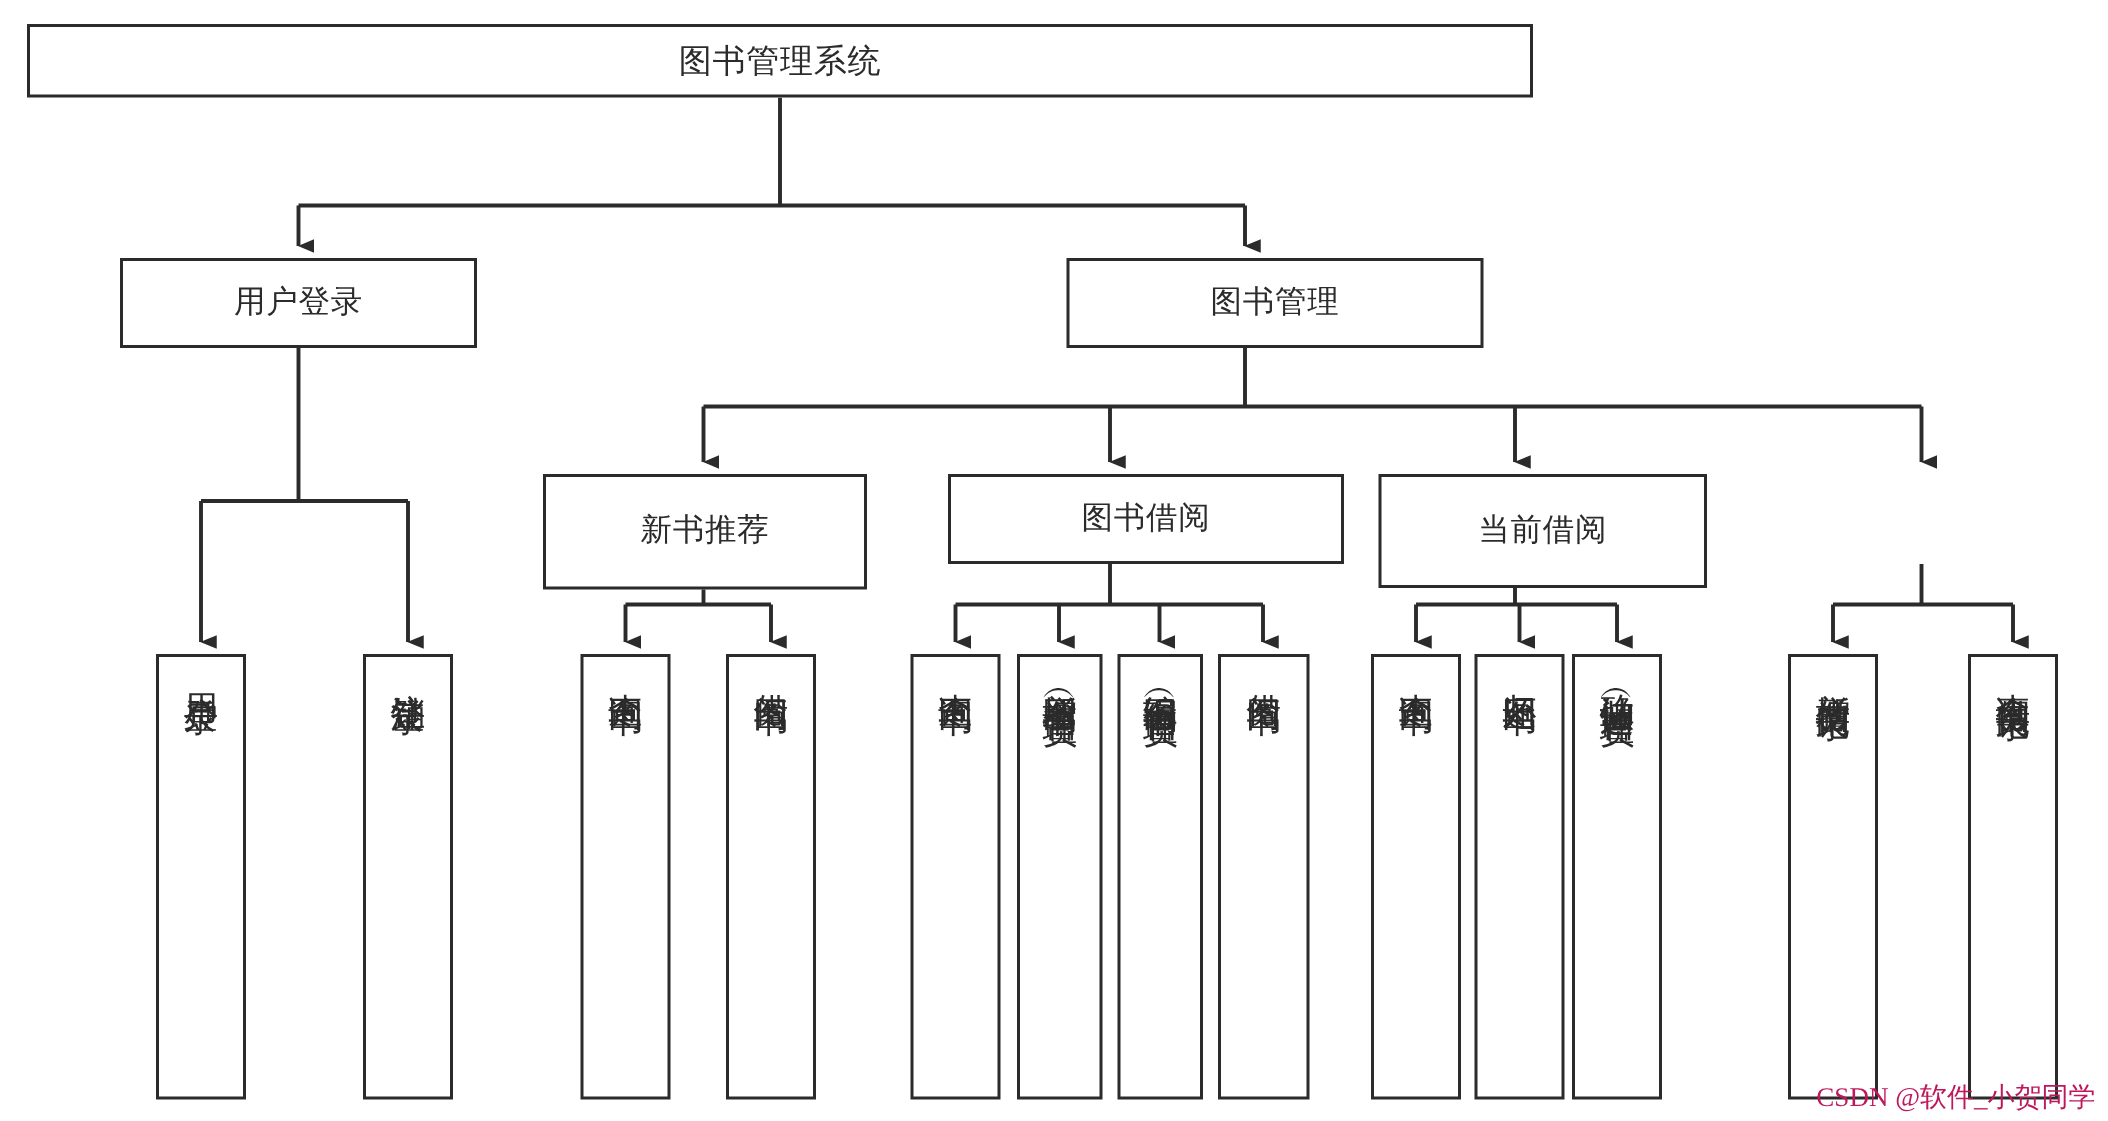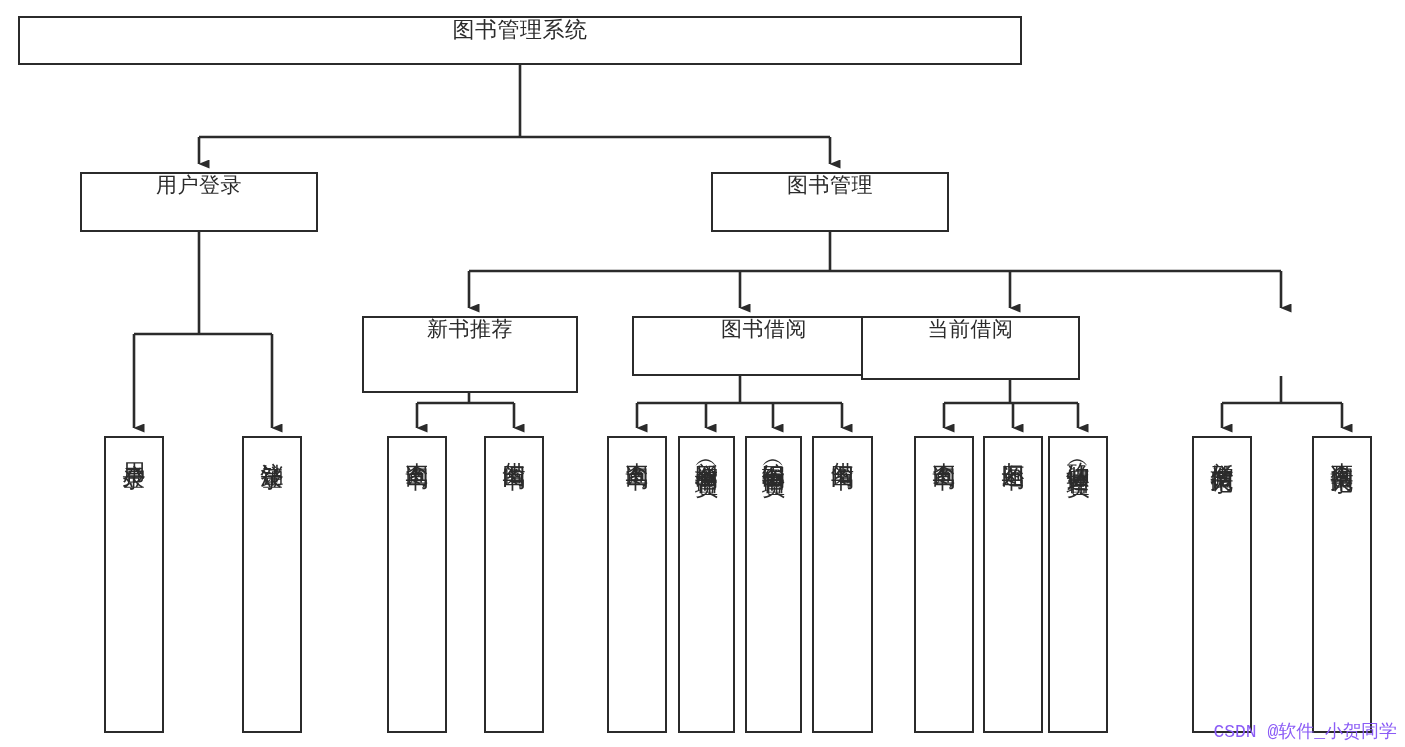--- a/index.html
+++ b/index.html
@@ -25,20 +25,21 @@
     width: 1405px;
     height: 747px;
     pointer-events: none;
   }
   .node {
     position: absolute;
     box-sizing: border-box;
     background: #ffffff;
     border: 2.5px solid #2b2b2b;
     display: flex;
+    align-items: center;
     justify-content: center;
     z-index: 2;
   }
   .node-label {
     color: #2b2b2b;
     line-height: 1.08;
     white-space: nowrap;
     text-align: center;
     letter-spacing: 0.5px;
   }
@@ -61,24 +62,24 @@
     font-size: 23px;
     line-height: 1.0;
     letter-spacing: 2px;
     white-space: pre-line;
   }
   #watermark {
     position: absolute;
     right: 8px;
     bottom: 4px;
     font-size: 18px;
-    color: #8b5cf6;
+    color: #be185d;
     z-index: 5;
     white-space: nowrap;
-    font-family: Liberation Mono, monospace;
+    font-family: Liberation Serif, serif;
   }
 </style>
 </head>
 <body>
 
 <div id="diagram-root">
 
   <svg id="edge-layer" viewBox="0 0 1405 747" width="1405" height="747" xmlns="http://www.w3.org/2000/svg">
     <defs>
       <marker id="arrowhead" markerWidth="9" markerHeight="11" refX="4.5" refY="10.5" orient="auto" markerUnits="userSpaceOnUse">
@@ -129,31 +130,31 @@
     </g>
   </svg>
 
   <div class="node horiz root" style="left:18px; top:16px; width:1004px; height:49px;">
     <span class="node-label">图书管理系统</span>
   </div>
 
   <div class="node horiz" style="left:80px; top:172px; width:238px; height:60px;">
     <span class="node-label">用户登录</span>
   </div>
-  <div class="node horiz" style="left:711px; top:172px; width:238px; height:60px;">
+  <div class="node horiz" style="left:711px; top:172px; width:278px; height:60px;">
     <span class="node-label">图书管理</span>
   </div>
 
   <div class="node horiz" style="left:362px; top:316px; width:216px; height:77px;">
     <span class="node-label">新书推荐</span>
   </div>
   <div class="node horiz" style="left:632px; top:316px; width:264px; height:60px;">
     <span class="node-label">图书借阅</span>
   </div>
-  <div class="node horiz" style="left:861px; top:316px; width:219px; height:64px;">
+  <div class="node horiz" style="left:919px; top:316px; width:219px; height:76px;">
     <span class="node-label">当前借阅</span>
   </div>
 
   <div class="node vert" style="left:104px; top:436px; width:60px; height:297px;">
     <span class="node-label">用户登录</span>
   </div>
   <div class="node vert" style="left:242px; top:436px; width:60px; height:297px;">
     <span class="node-label">注销登录</span>
   </div>
 

